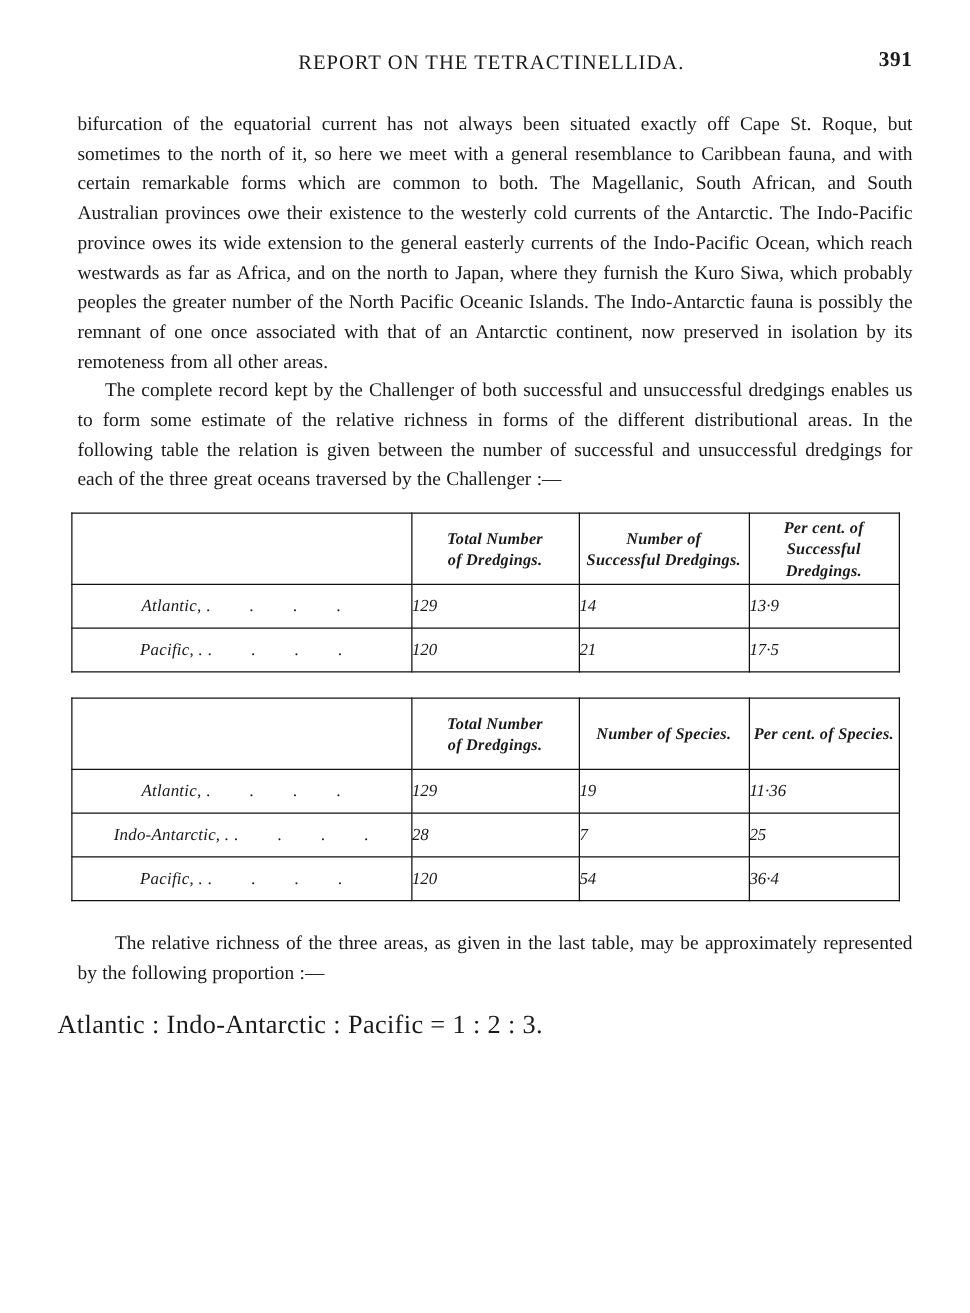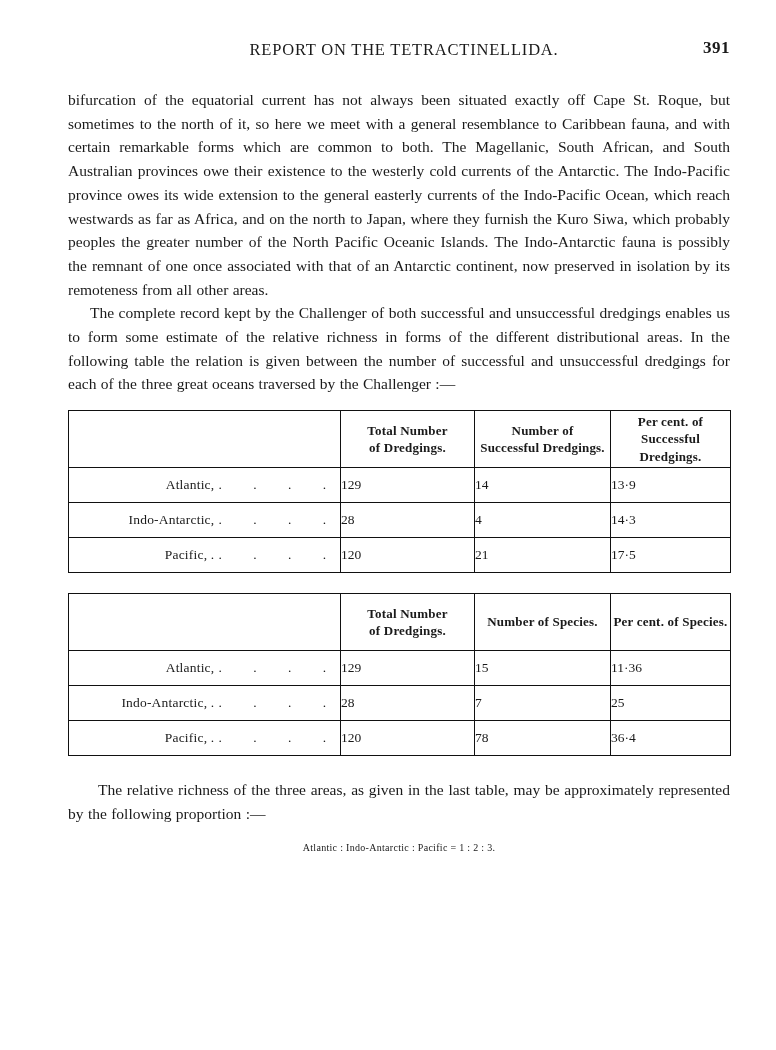--- a/index.html
+++ b/index.html
@@ -12,21 +12,21 @@
     background: #ffffff;
     font-family: "Liberation Serif", serif;
     color: #1a1a1a;
     overflow: hidden;
   }
   .page {
     position: relative;
     width: 776px;
     height: 1050px;
     box-sizing: border-box;
-    padding: 40px 46px 0 68px;
+    padding: 40px 46px 0 46px;
   }
   .header {
     position: relative;
     height: 30px;
     margin-bottom: 18px;
   }
   .running-head {
     text-align: center;
     font-family: "Liberation Serif", serif;
     font-size: 16.5px;
@@ -39,21 +39,21 @@
     right: 0;
     top: -2px;
     font-size: 17px;
     font-weight: bold;
     letter-spacing: 0.5px;
   }
   p.body-text {
     font-size: 15.5px;
     line-height: 1.53;
     text-align: justify;
-    margin: 0 0 0 0;
+    margin: 0 0 0 16px;
     word-spacing: 0.5px;
   }
   p.indent {
     text-indent: 22px;
   }
 
   table.data-table {
     border-collapse: collapse;
     width: 662px;
     margin: 0 auto;
@@ -76,47 +76,46 @@
   table.data-table thead th.blank-head {
     border-top: 1px solid #111;
   }
   table.data-table tbody td {
     height: 34px;
     text-align: left;
     vertical-align: middle;
     font-size: 13.5px;
   }
   table.data-table tbody td.rowlabel {
-    text-align: right;
+    text-align: center;
     padding-left: 14px;
     font-size: 13.5px;
     letter-spacing: 0.2px;
     position: relative;
   }
   .leader-dots {
     display: inline-block;
     margin-left: 4px;
     letter-spacing: 14px;
     font-size: 13.5px;
   }
   .hd-line { display: block; }
 
   .col-label { width: 272px; }
   .col-a { width: 134px; }
   .col-b { width: 136px; }
   .col-c { width: 120px; }
 
-  .tbl-wrap { margin: 14px 0 14px 0; }
+  .tbl-wrap { margin: 14px 0 14px 0; font-style: italic; }
 
   .closing {
     margin-top: 22px;
   }
   .proportion {
-    text-align: center;
-    font-size: 10px;
+    font-size: 21px;
     margin-top: 16px;
     letter-spacing: 0.3px;
   }
 </style>
 </head>
 <body>
 
 <div class="page">
 
   <div class="header">
@@ -154,26 +153,20 @@
         </tr>
       </thead>
       <tbody>
         <tr>
           <td class="rowlabel"><span>Atlantic,</span><span class="leader-dots">.   .   .   .</span></td>
           <td>129</td>
           <td>14</td>
           <td>13·9</td>
         </tr>
         <tr>
-          <td class="rowlabel"><span>Indo-Antarctic,</span><span class="leader-dots">.   .   .   .</span></td>
-          <td>28</td>
-          <td>4</td>
-          <td>14·3</td>
-        </tr>
-        <tr>
           <td class="rowlabel"><span>Pacific, .</span><span class="leader-dots">.   .   .   .</span></td>
           <td>120</td>
           <td>21</td>
           <td>17·5</td>
         </tr>
       </tbody>
     </table>
   </div>
 
 
@@ -197,33 +190,33 @@
           </th>
           <th>
             <span class="hd-line">Per cent. of Species.</span>
           </th>
         </tr>
       </thead>
       <tbody>
         <tr>
           <td class="rowlabel"><span>Atlantic,</span><span class="leader-dots">.   .   .   .</span></td>
           <td>129</td>
-          <td>15</td>
+          <td>19</td>
           <td>11·36</td>
         </tr>
         <tr>
           <td class="rowlabel"><span>Indo-Antarctic, .</span><span class="leader-dots">.   .   .   .</span></td>
           <td>28</td>
           <td>7</td>
           <td>25</td>
         </tr>
         <tr>
           <td class="rowlabel"><span>Pacific, .</span><span class="leader-dots">.   .   .   .</span></td>
           <td>120</td>
-          <td>78</td>
+          <td>54</td>
           <td>36·4</td>
         </tr>
       </tbody>
     </table>
   </div>
 
   <div class="closing">
     <p class="body-text indent" style="text-indent:30px;">The relative richness of the three areas, as given in the last table, may be approximately represented by the following proportion :—</p>
     <div class="proportion">Atlantic : Indo-Antarctic : Pacific = 1 : 2 : 3.</div>
   </div>

